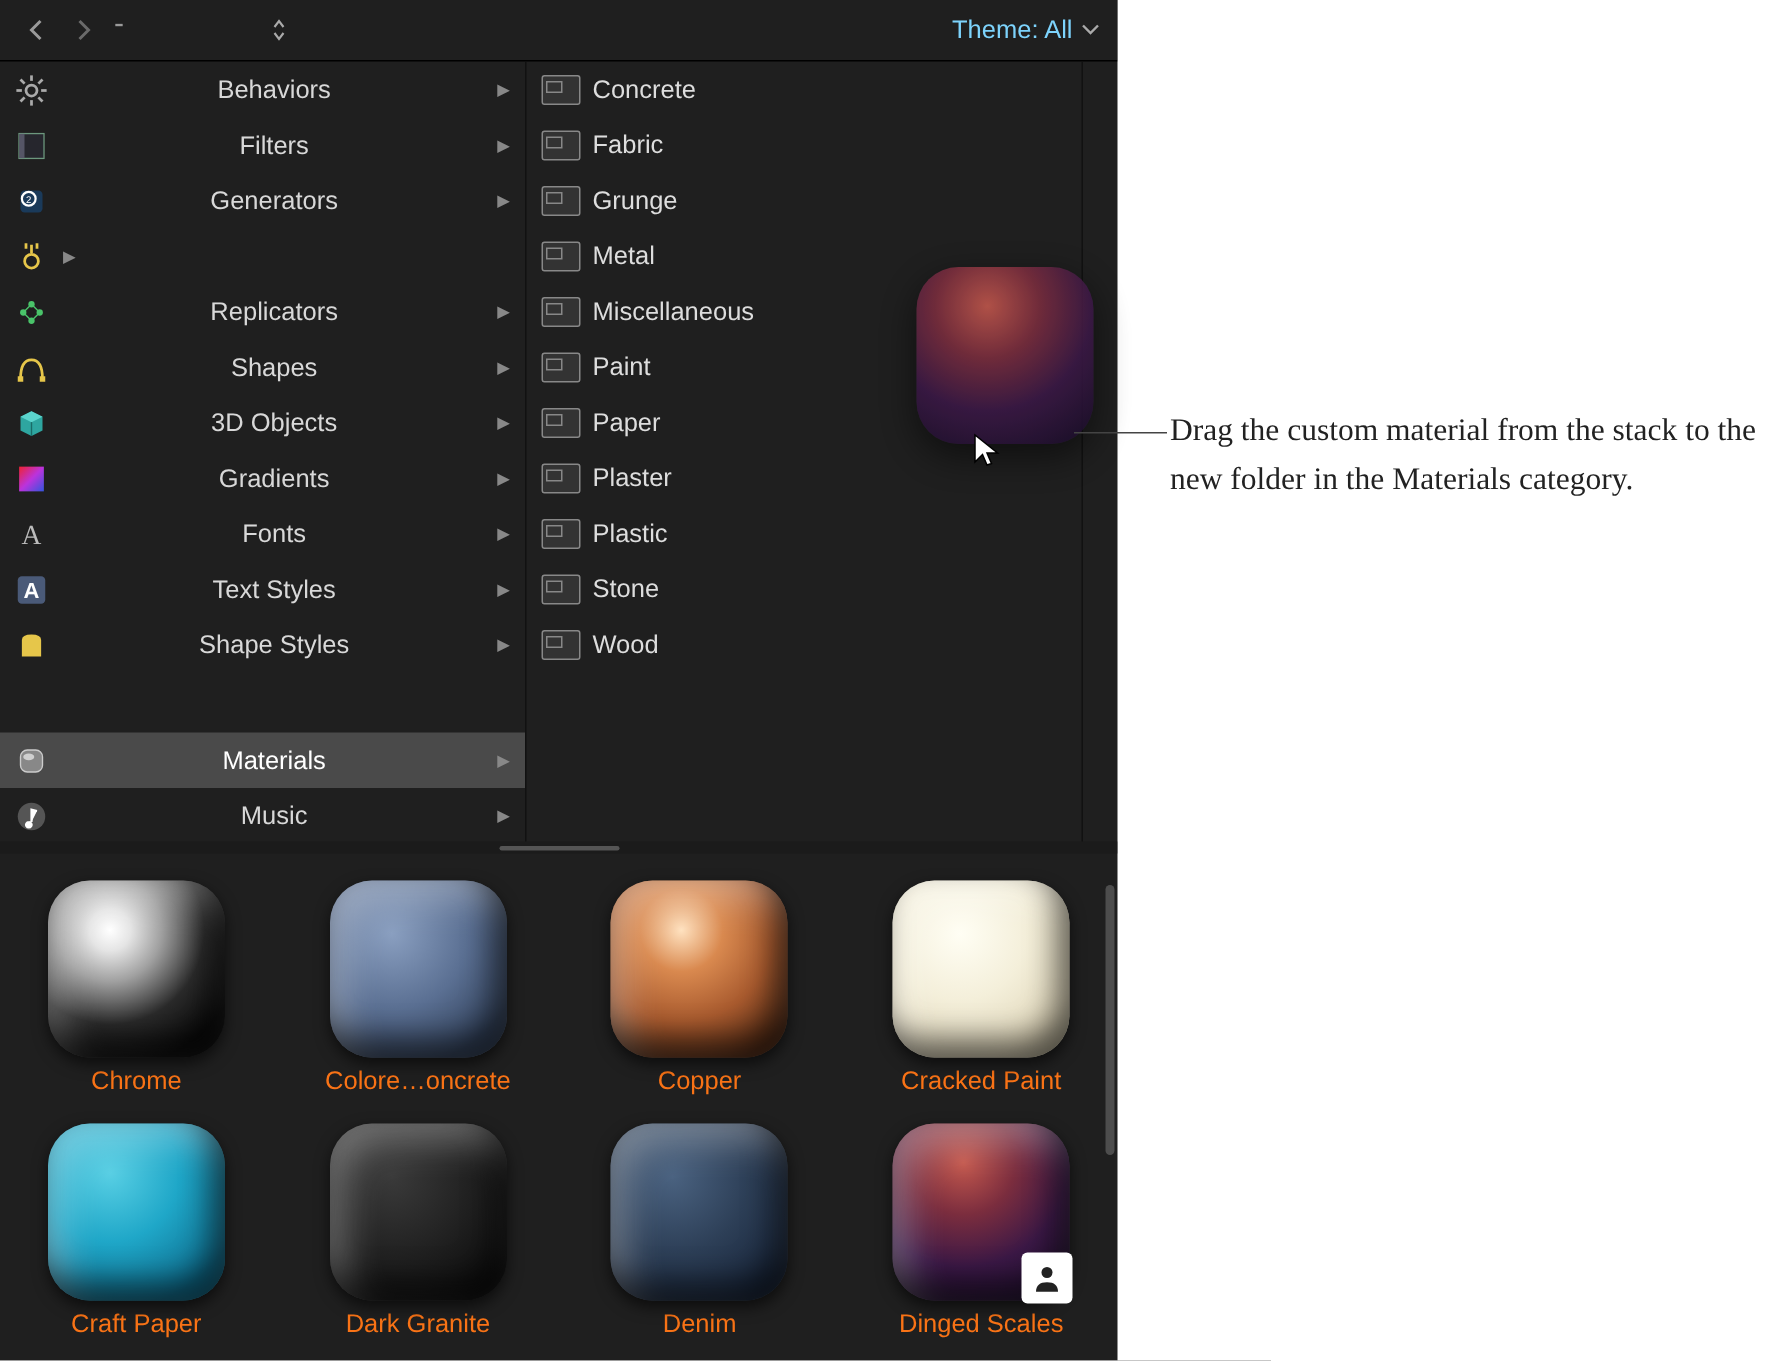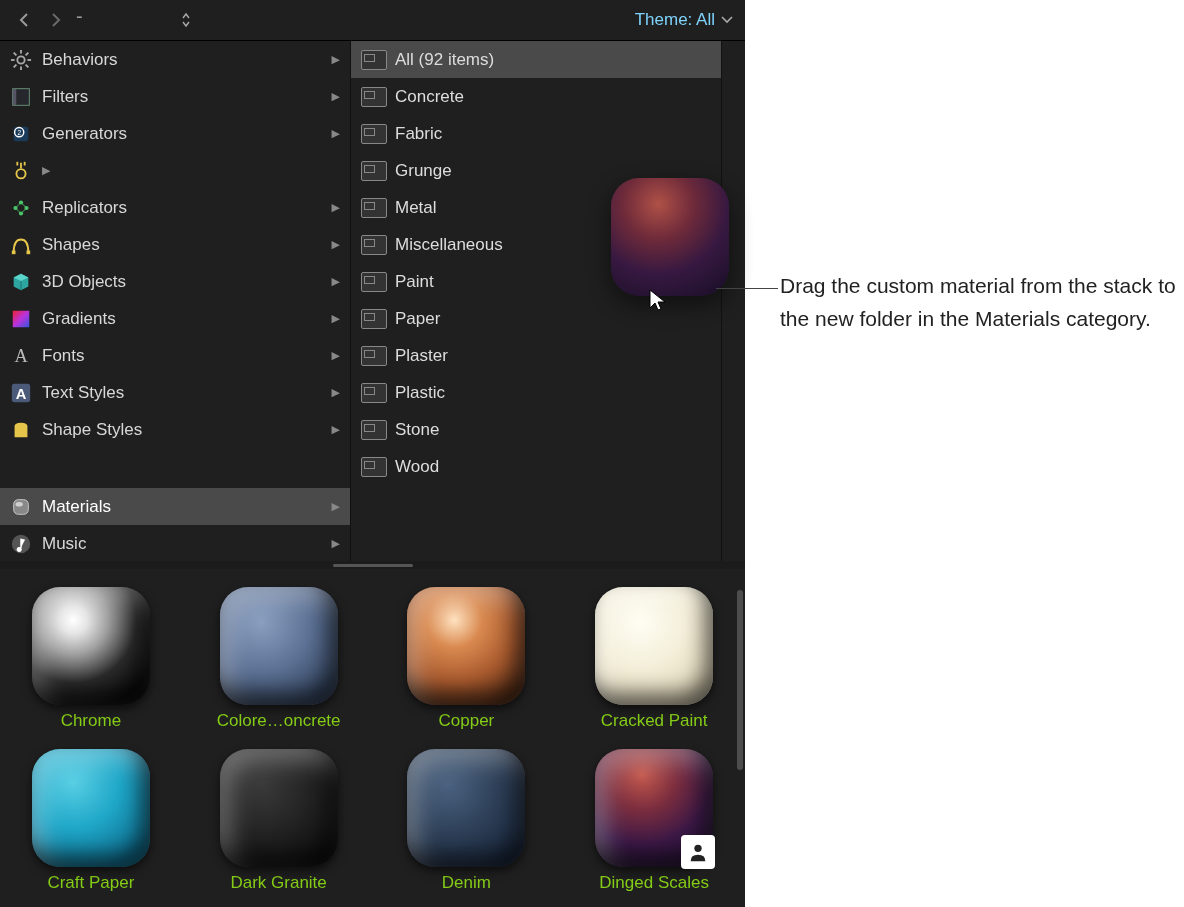--- a/index.html
+++ b/index.html
@@ -8,58 +8,58 @@
   
   .toolbar{height:40px;display:flex;align-items:center;padding:0 12px;background:#1f1f1f;color:#ccc;}
   .nav-btn{width:24px;height:24px;display:flex;align-items:center;justify-content:center;color:#999;margin-right:8px;}
   .path-gap{flex:0 0 60px;display:flex;align-items:center;gap:28px;color:#9a9a9a;}
   .stepper{display:flex;flex-direction:column;line-height:6px;font-size:9px;color:#aaa;margin-left:70px;}
   .spacer{flex:1;}
   .theme{color:#7dd3fc;font-size:17px;display:flex;align-items:center;gap:6px;}
   .chev{font-size:11px;color:#aaa;}
   
   .columns{display:flex;height:520px;border-top:1px solid #000;}
-  .col{overflow-y:auto;}
+  .col{overflow-y:auto;text-align:center;}
   .col1{width:350px;border-right:1px solid #111;}
   .col2{width:370px;border-right:1px solid #111;}
   .row{display:flex;align-items:center;height:37px;padding:0 10px 0 8px;gap:8px;white-space:nowrap;}
   .row .ic{width:26px;height:26px;display:flex;align-items:center;justify-content:center;flex:0 0 26px;}
   .row .lab{flex:1;color:#d8d8d8;}
   .row .tri{font-size:11px;color:#888;}
   .row.sel{background:#4a4a4a;color:#fff;margin-top:40px;}
   .row.sel .lab{color:#fff;}
   
   .frow{display:flex;align-items:center;height:37px;padding:0 10px 0 10px;gap:8px;}
   .frow.sel{background:#4a4a4a;}
   .frow.drop{outline:2px solid #bbb;outline-offset:-2px;}
   .fic{width:24px;height:18px;border:1px solid #888;border-radius:2px;background:#333;position:relative;flex:0 0 24px;}
   .fic::before{content:"";position:absolute;left:2px;top:3px;width:9px;height:6px;border:1px solid #888;}
   
   .grip{height:8px;background:#1b1b1b;display:flex;justify-content:center;align-items:center;}
   .grip::after{content:"";width:80px;height:3px;background:#555;border-radius:2px;}
   .thumbs{padding:18px 12px 0 12px;}
   .trow{display:flex;gap:30px;margin-bottom:18px;}
   .titem{width:160px;display:flex;flex-direction:column;align-items:center;gap:6px;}
-  .tlabel{color:#84cc16;font-size:17px;max-width:160px;overflow:hidden;text-overflow:ellipsis;white-space:nowrap;text-align:center;}
+  .tlabel{color:#f97316;font-size:17px;max-width:160px;overflow:hidden;text-overflow:ellipsis;white-space:nowrap;text-align:center;}
   .sq{width:118px;height:118px;border-radius:28px;position:relative;box-shadow:inset -8px -12px 20px rgba(0,0,0,.6),inset 10px 12px 24px rgba(255,255,255,.35),0 4px 10px rgba(0,0,0,.6);}
   .chrome{background:radial-gradient(circle at 35% 28%,#fff 0%,#e5e5e5 12%,#a0a0a0 30%,#2a2a2a 55%,#0b0b0b 80%);}
   .concrete{background:radial-gradient(circle at 35% 30%,#8a9fc0 0%,#5a6f92 45%,#34445e 80%);}
   .copper{background:radial-gradient(circle at 40% 28%,#ffe2c0 0%,#d9894f 25%,#a85a2e 55%,#5a2e16 85%);}
   .cracked{background:radial-gradient(circle at 38% 30%,#fffef4 0%,#f4efda 40%,#e2d9bd 75%,#bfb79c 100%);}
   .craft{background:radial-gradient(circle at 35% 28%,#58cfe4 0%,#1fa7c8 40%,#0e6e8f 80%);}
   .granite{background:radial-gradient(circle at 35% 30%,#3a3a3a 0%,#222 45%,#0d0d0d 85%);}
   .denim{background:radial-gradient(circle at 35% 30%,#4a6280 0%,#2d3f57 45%,#18253a 85%);}
   .dinged{background:radial-gradient(circle at 40% 22%,#c4584d 0%,#7b2d3e 30%,#3b1846 60%,#1f0f2e 90%);}
   .userbadge{position:absolute;right:-2px;bottom:-2px;width:34px;height:34px;background:#fff;border-radius:4px;display:flex;align-items:center;justify-content:center;}
   .userbadge svg{width:22px;height:22px;}
   
   .ghost{position:absolute;width:118px;height:118px;border-radius:28px;left:611px;top:178px;opacity:.88;pointer-events:none;box-shadow:0 8px 24px rgba(0,0,0,.6);}
   .cursor{position:absolute;left:648px;top:288px;pointer-events:none;}
   
-  .callout{position:absolute;left:780px;top:270px;width:400px;color:#222;font-size:21px;line-height:1.55;}
+  .callout{position:absolute;left:780px;top:270px;width:400px;color:#222;font-size:21px;line-height:1.55;font-family:Liberation Serif, serif;}
   .lead{position:absolute;left:716px;top:288px;width:62px;height:0;border-top:1px solid #444;}
   
   svg{display:block;}
   .scroll-ind{position:absolute;right:2px;top:590px;width:6px;height:180px;background:#4d4d4d;border-radius:3px;}
 </style>
 </head>
 <body>
 
 <div class="stage">
   <div class="panel">
@@ -254,24 +254,20 @@
                 <rect x="3" y="5" width="18" height="14" fill="#444" stroke="#999"></rect>
                 <path d="M3 16 L9 10 L13 14 L16 11 L21 16" fill="none" stroke="#bbb" stroke-width="1.5"></path>
                 <circle cx="17" cy="9" r="1.5" fill="#ddd"></circle>
               </svg>
             </span>
             <span class="lab">Photos</span>
             <span class="tri">▶</span>
           </div>
         </div>
       <div class="col col2" id="col2">
-          <div class="frow sel">
-            <span class="fic"></span>
-            <span class="lab">All (92 items)</span>
-          </div>
           <div class="frow">
             <span class="fic"></span>
             <span class="lab">Concrete</span>
           </div>
           <div class="frow">
             <span class="fic"></span>
             <span class="lab">Fabric</span>
           </div>
           <div class="frow">
             <span class="fic"></span>

